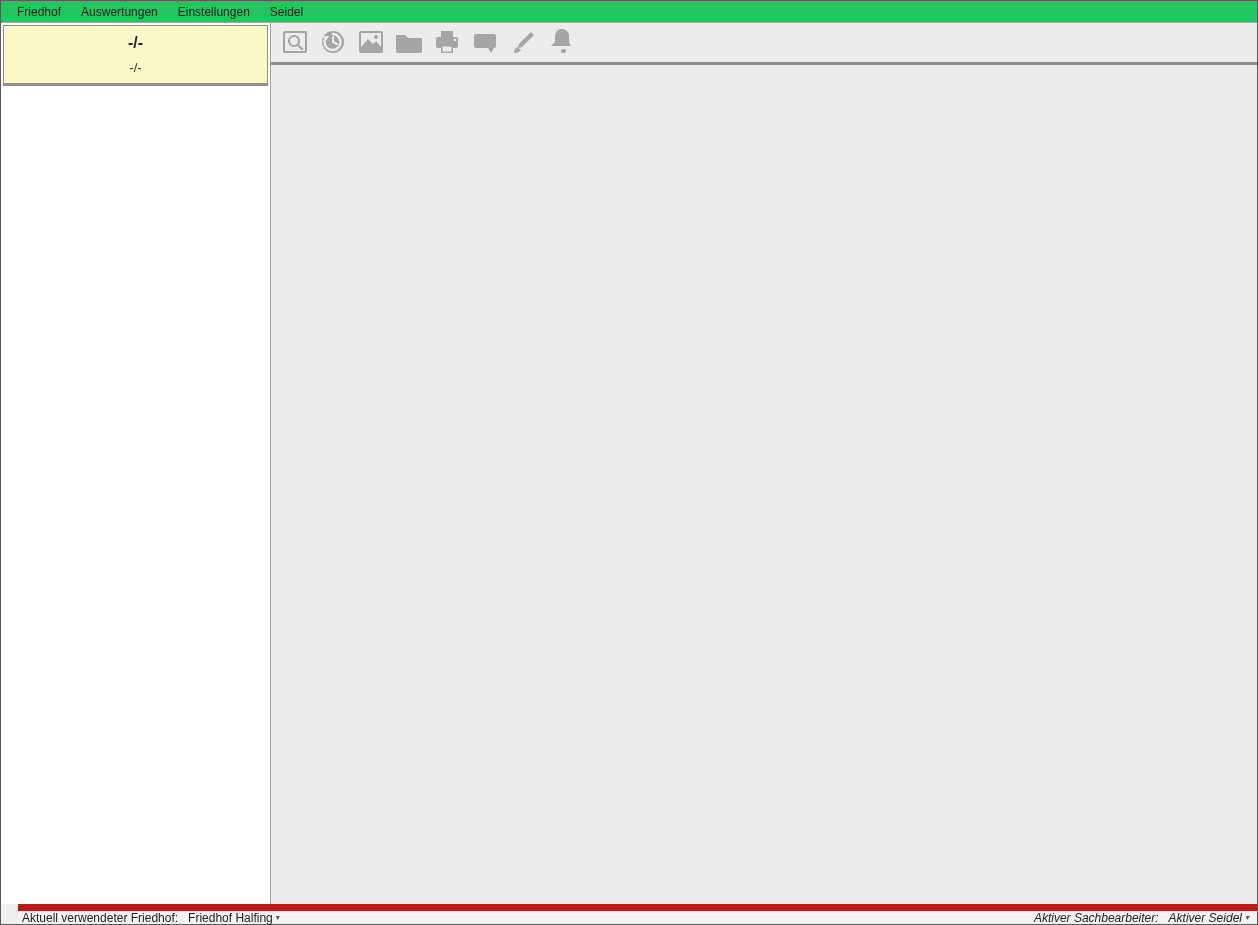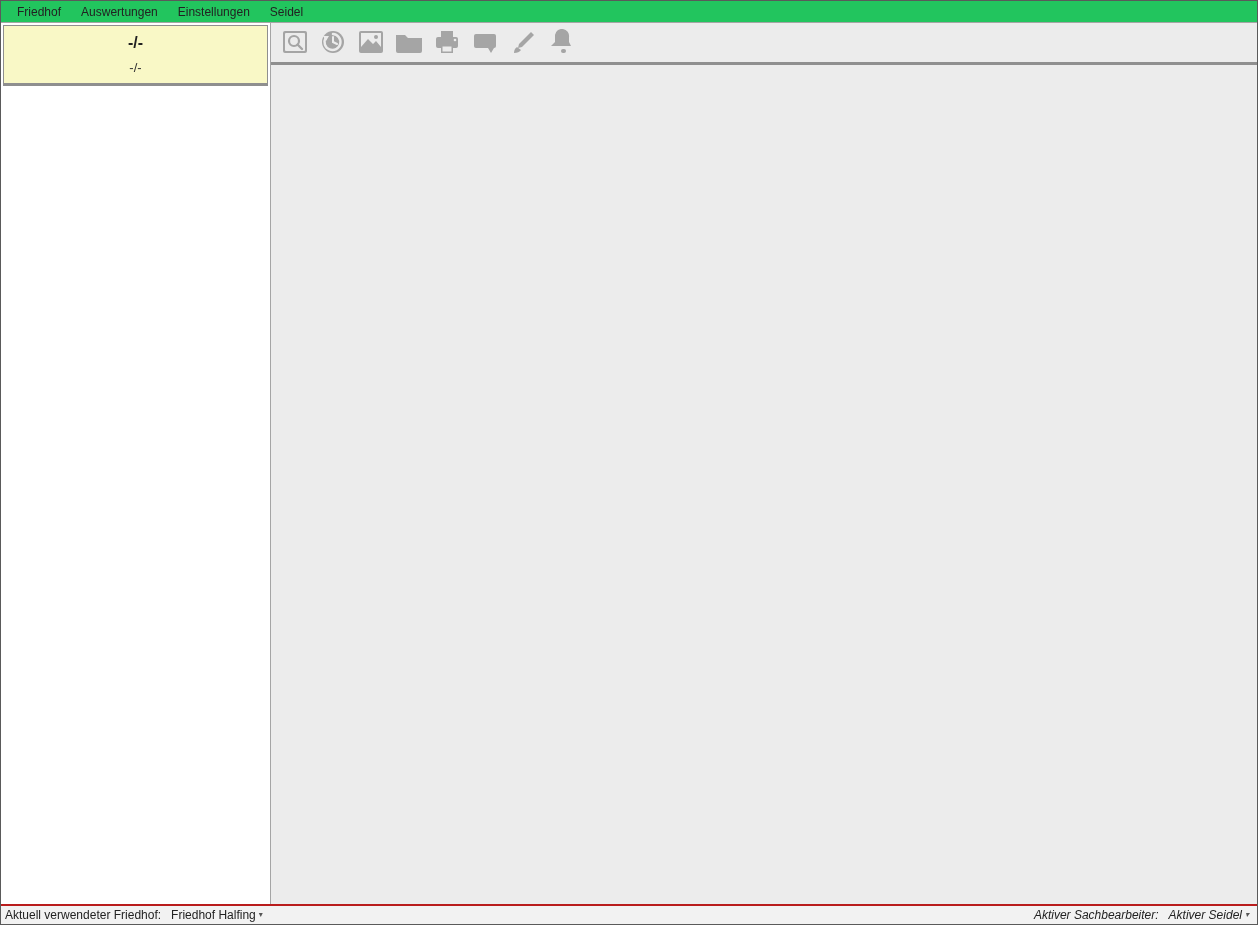--- a/index.html
+++ b/index.html
@@ -96,27 +96,28 @@
       color: #a5a5a5;
     }
     .tool-btn svg { display: block; }
     .content {
       flex: 1;
       background: #ececec;
     }
     
     .statusbar {
       height: 20px;
-      border-top: 2px solid #b91c1c;
+      border-top: 7px solid #b91c1c;
       background: #f2f2f2;
       display: flex;
       align-items: center;
       font-size: 12px;
       padding: 0 4px;
       color: #222;
+      margin-left: 17px;
     }
     .status-left {
       display: flex;
       align-items: center;
       gap: 6px;
     }
     .status-spacer { flex: 1; }
     .status-right {
       display: flex;
       align-items: center;

